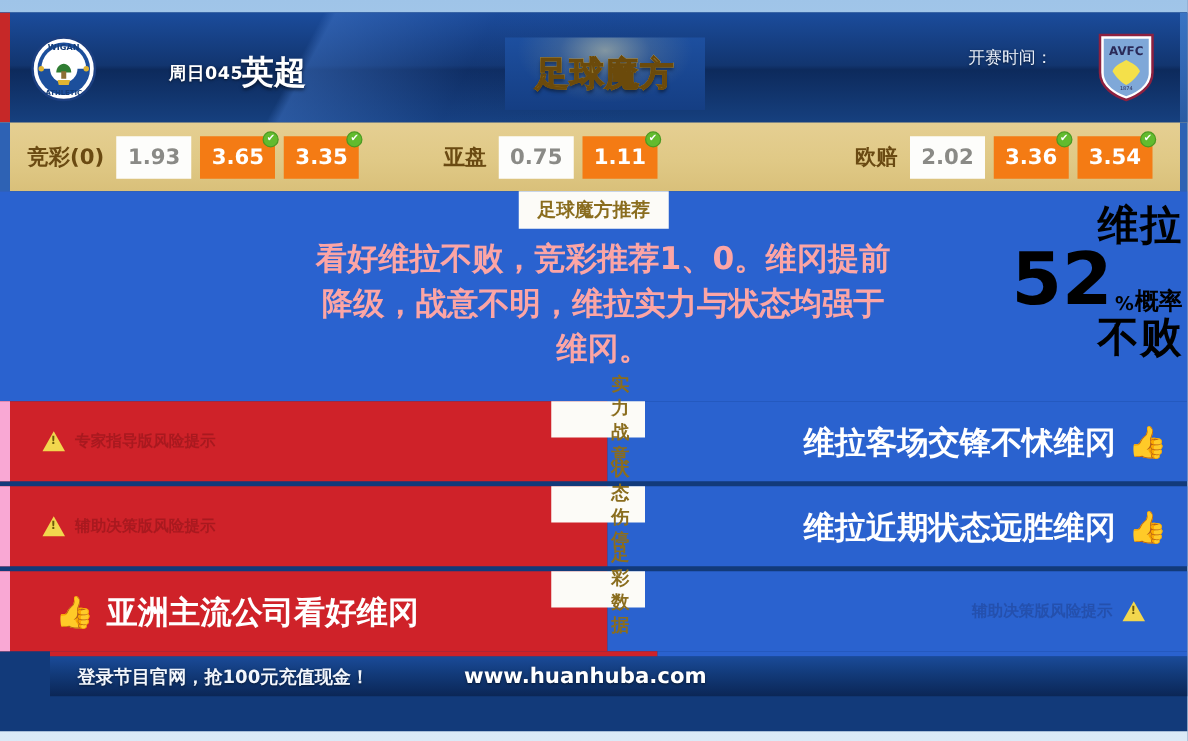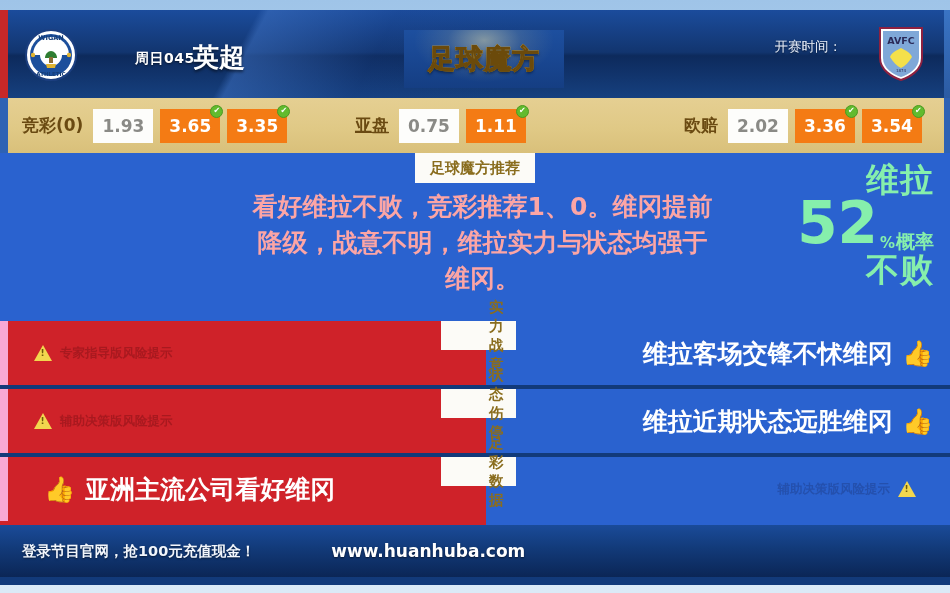--- a/index.html
+++ b/index.html
@@ -117,21 +117,21 @@
   .hero-left{
     width:486px; background:#cf2229; position:relative;
     border-left:8px solid #cf2229;
   }
   .hero-right{ flex:1; background:#2a62cf; position:relative; }
 
   .prob-home{
     position:absolute; left:14px; top:10px; color:#fff; line-height:1;
   }
   .prob-away{
-    position:absolute; right:16px; top:10px; color:#86efac; text-align:right; line-height:1;
+    position:absolute; right:4px; top:10px; color:#000000; text-align:right; line-height:1;
   }
   .prob-team{ font-size:33px; font-weight:bold; letter-spacing:1px; }
   .prob-num-row{ display:flex; align-items:flex-end; margin-top:0; }
   .prob-away .prob-num-row{ justify-content:flex-end; }
   .prob-num{ font-size:58px; font-weight:bold; line-height:.95; }
   .prob-pct{ font-size:15px; font-weight:bold; margin-left:2px; }
   .prob-unit{ font-size:19px; font-weight:bold; margin-left:1px; }
   .prob-res{ font-size:33px; font-weight:bold; margin-top:2px; letter-spacing:1px; }
 
   .rec-tag{
@@ -184,23 +184,23 @@
   .claim.left-variant{
     position:static; margin-left:36px; right:auto;
   }
   .thumb{ font-size:25px; color:#e3cf92; line-height:1; flex:none; }
 
   .row3 .cell-left{ background:#cf2229; }
   .row3 .cell-right{ background:#2a62cf; }
 
   
   .footer{
-    position:relative; height:52px; margin-top:4px;
+    position:relative; height:32px; margin-top:4px;
     background:linear-gradient(180deg,#1a4b99 0%,#123a79 45%,#0b2656 100%);
-    display:flex; align-items:center;
+    display:flex; align-items:center;margin-left:40px;
   }
   .footer .f1{
     color:#f2f6fc; font-size:14.5px; margin-left:22px; font-weight:bold;
     text-shadow:0 1px 2px rgba(0,0,0,.5);
   }
   .footer .f2{
     color:#fff; font-size:17px; font-weight:bold; margin-left:76px;
     text-shadow:0 1px 2px rgba(0,0,0,.55);
   }
   .footer-topline{

